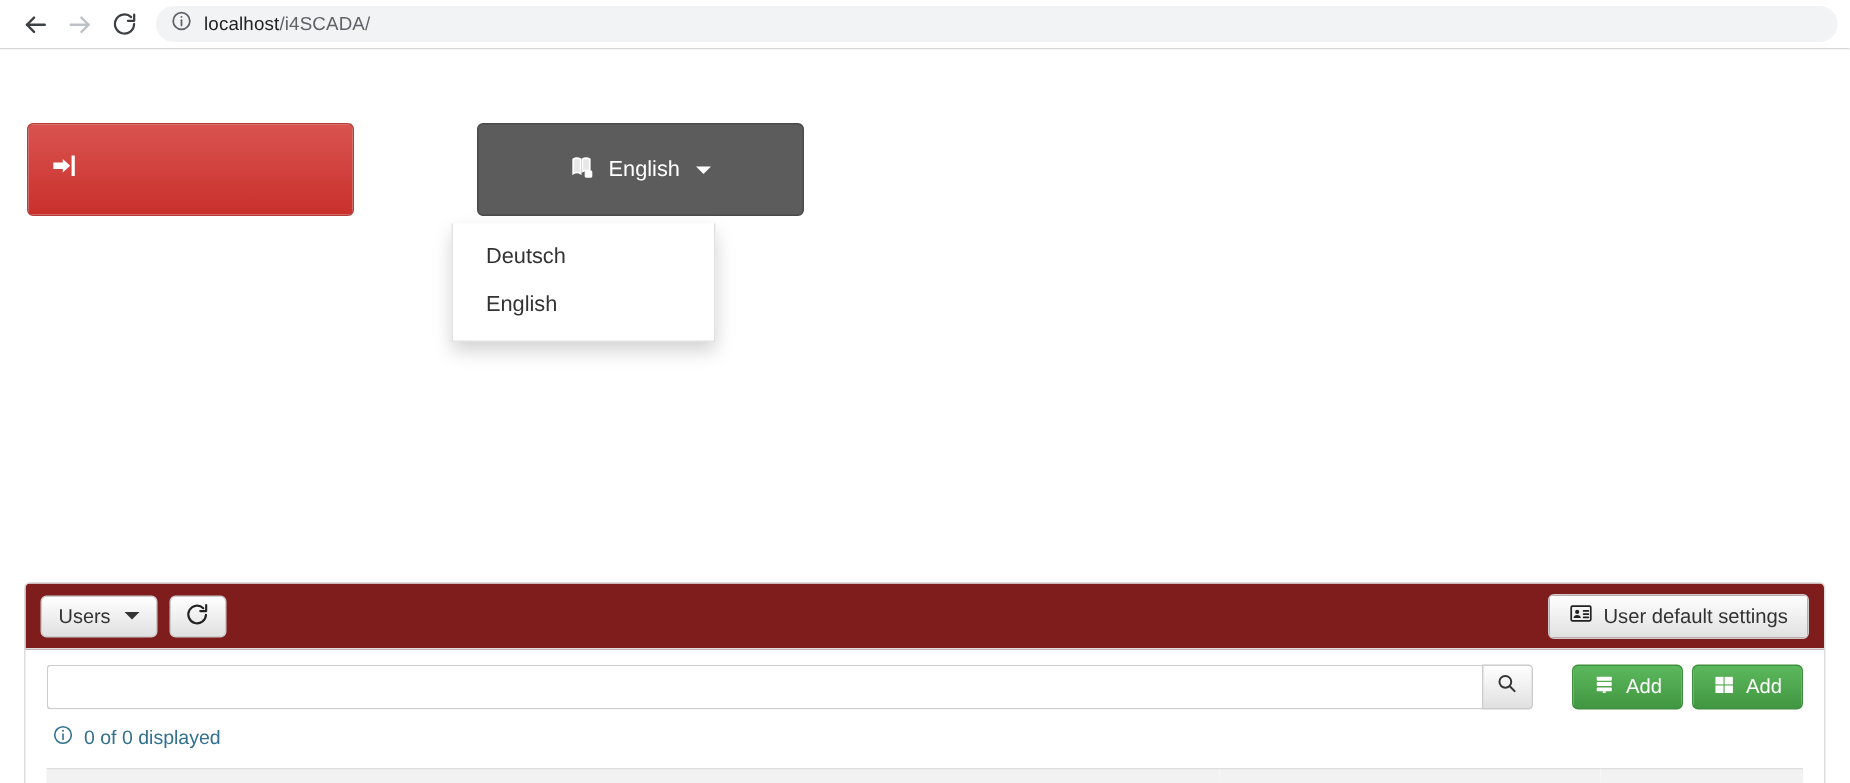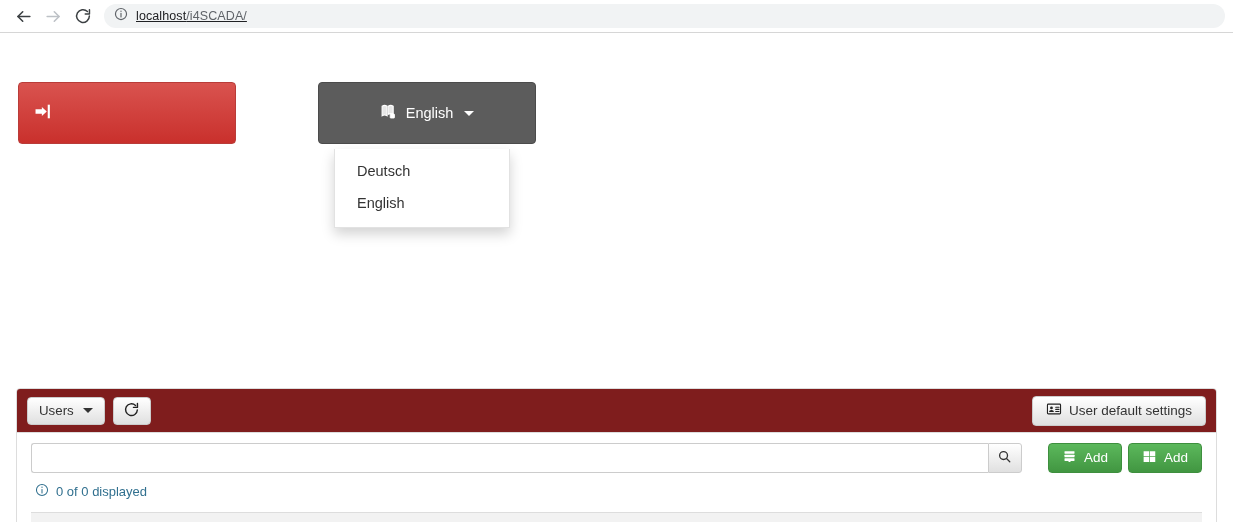--- a/index.html
+++ b/index.html
@@ -40,21 +40,20 @@
     min-width: 0;
   }
   .omnibox .info-circle { flex: 0 0 auto; margin-right: 8px; display:block; }
   .url-text {
     font-size: 12.5px;
     color: #202124;
     white-space: nowrap;
     overflow: hidden;
     text-overflow: ellipsis;
     letter-spacing: 0.1px;
-    text-decoration: underline;
   }
   .url-text .url-path { color: #5f6368; }
 
   
   .page {
     position: relative;
     height: 489px;
     background: #fff;
   }
 
@@ -92,21 +91,21 @@
     display: inline-block;
     width: 0; height: 0;
     border-left: 5px solid transparent;
     border-right: 5px solid transparent;
     border-top: 5px solid currentColor;
     margin-left: 2px;
   }
 
   .lang-menu {
     position: absolute;
-    left: 334px; top: 116px;
+    left: 301px; top: 116px;
     width: 176px;
     background: #ffffff;
     border: 1px solid #e2e2e2;
     border-top: none;
     box-shadow: 0 6px 12px rgba(0,0,0,.175);
     padding: 6px 0 8px;
     z-index: 20;
   }
   .lang-menu .item {
     display: block;

